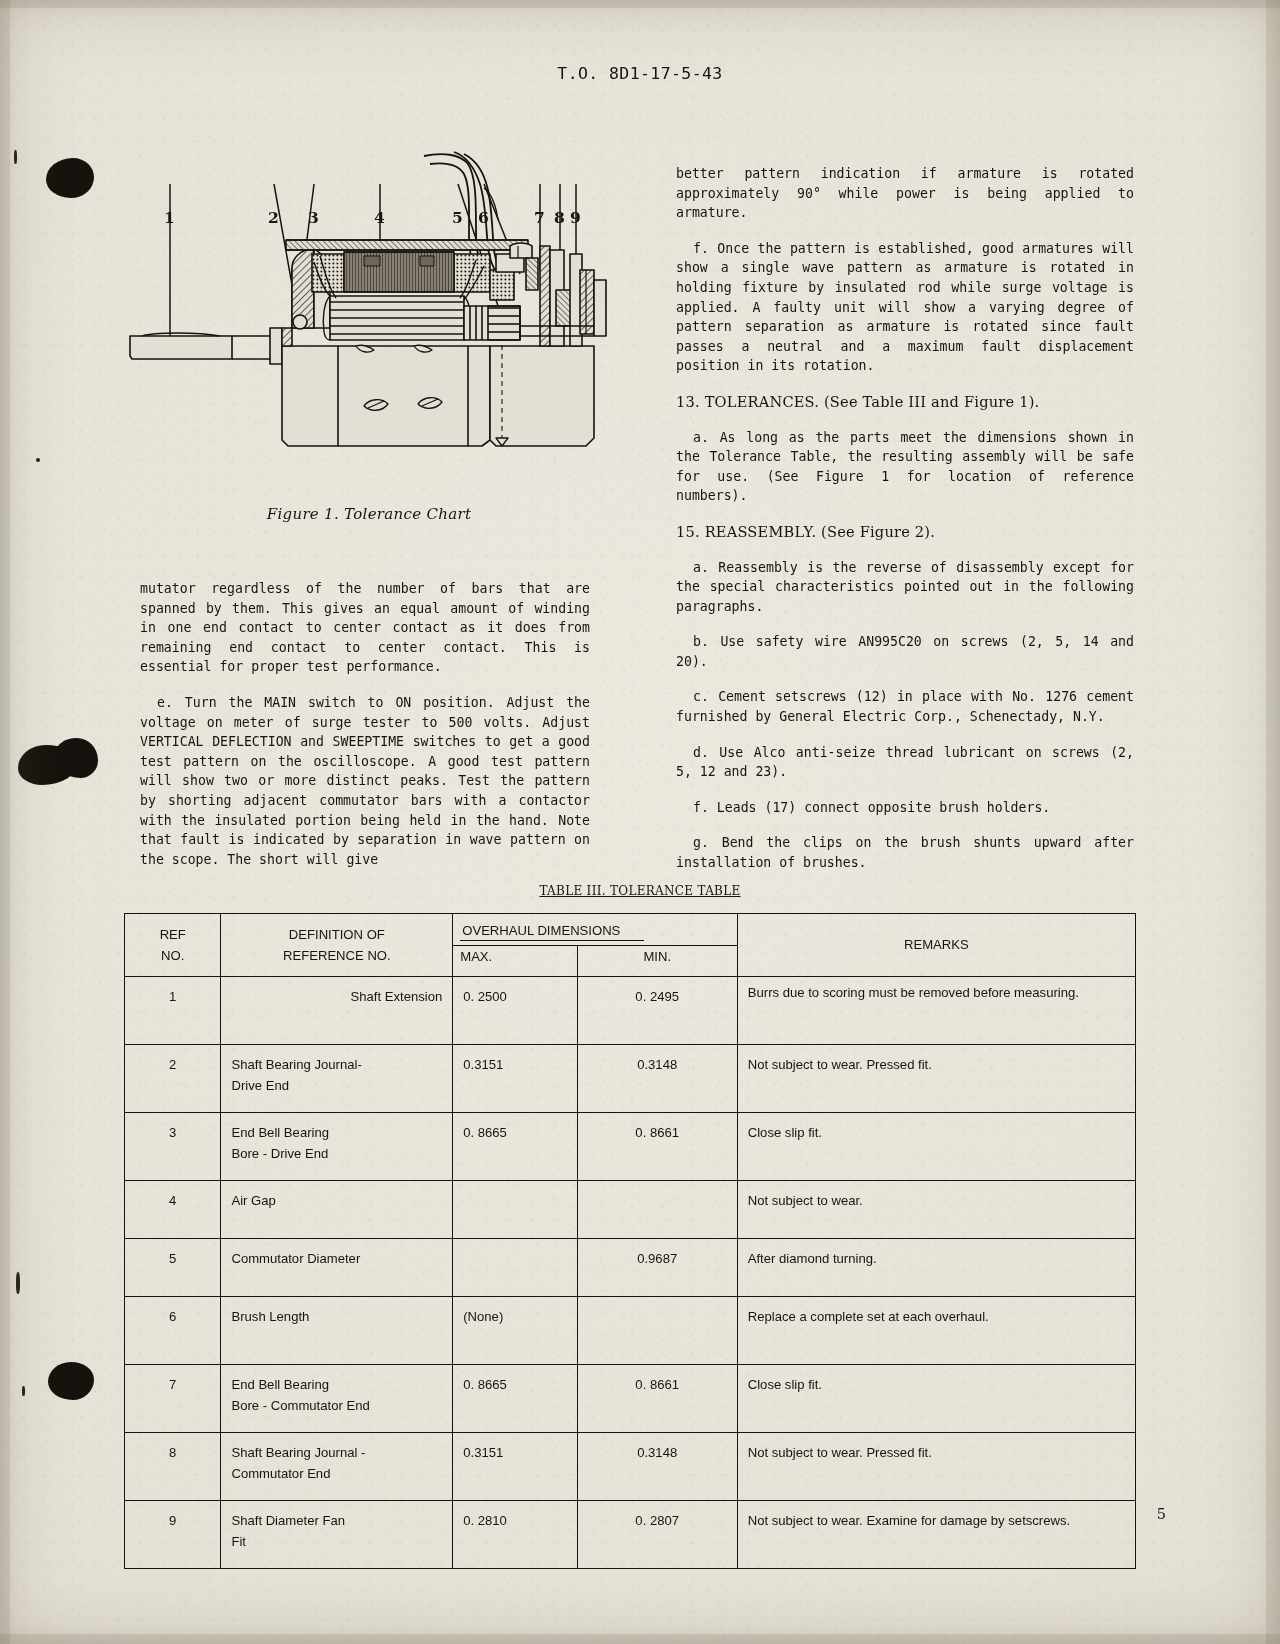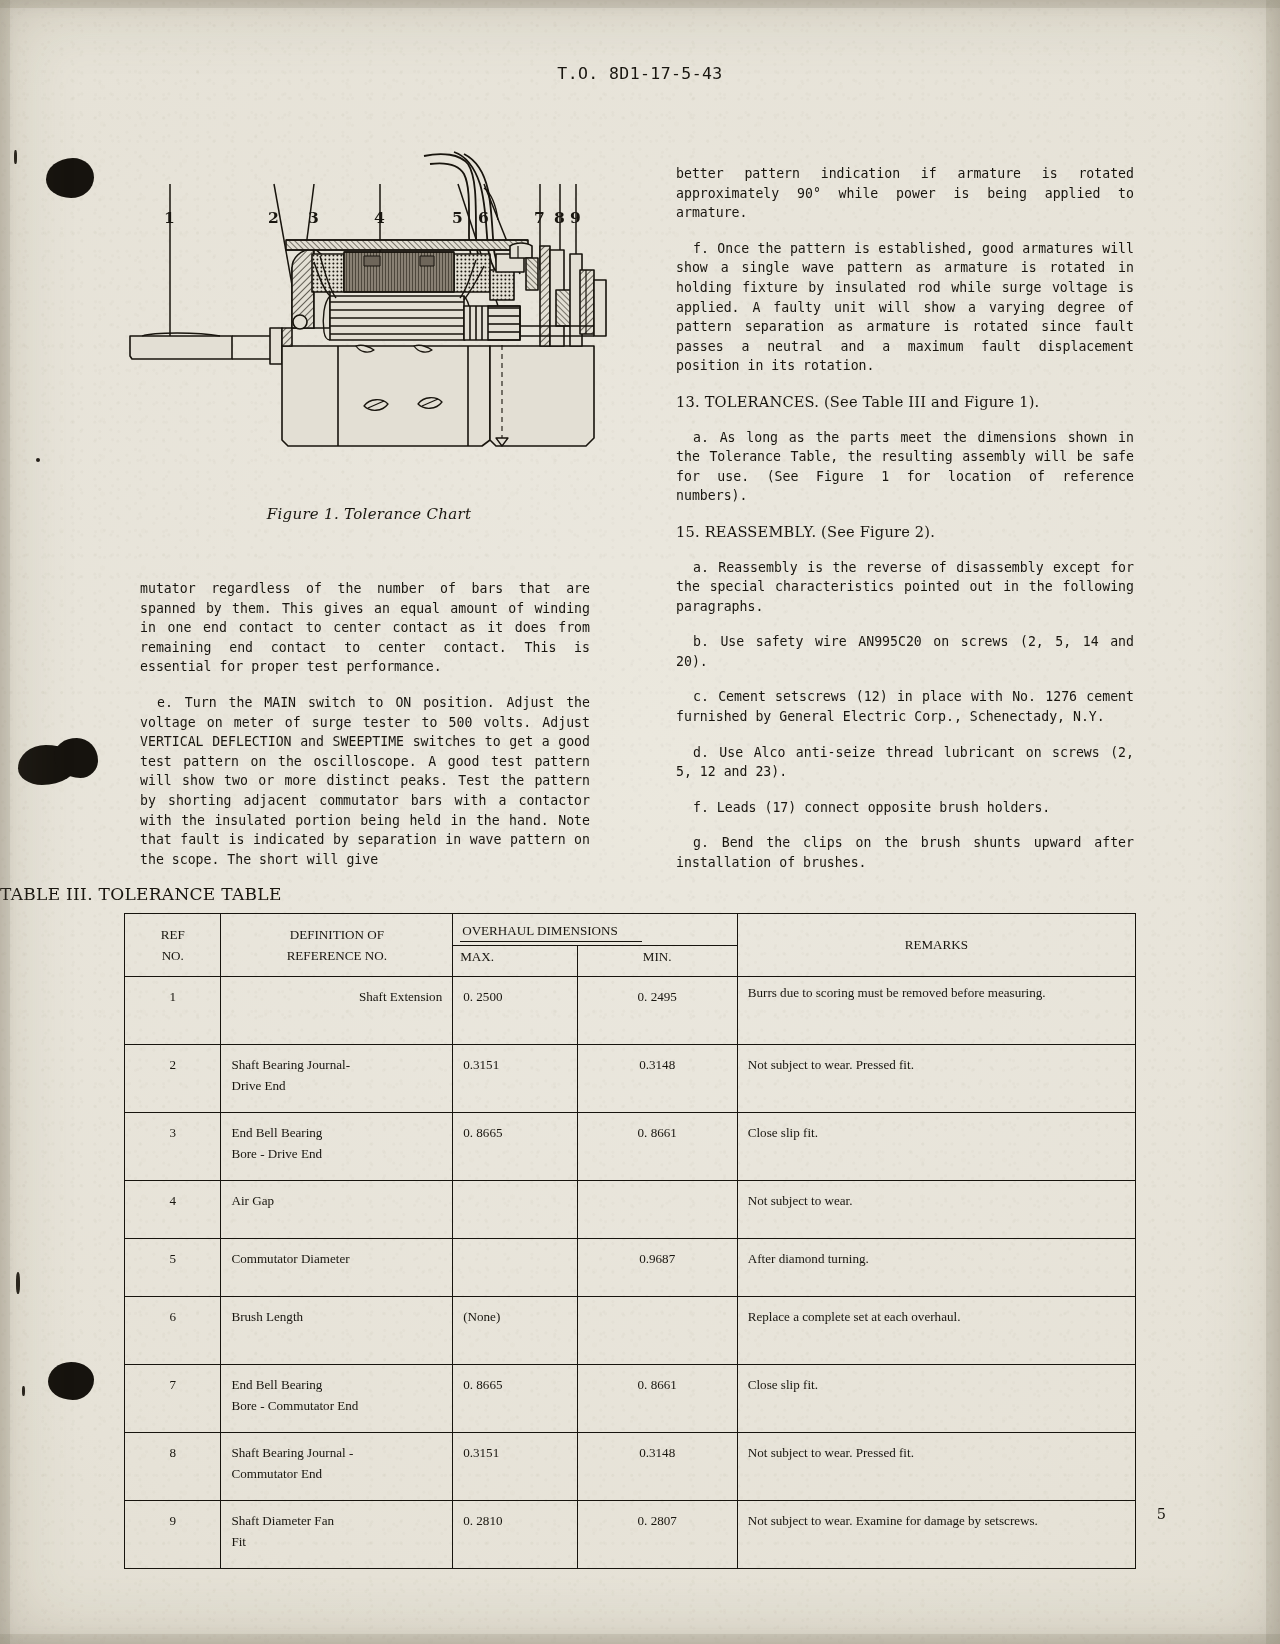--- a/index.html
+++ b/index.html
@@ -68,27 +68,27 @@
   #figCaption{
     position:absolute;left:124px;top:505px;width:490px;text-align:center;
     font-family:"DejaVu Serif",serif;font-size:15px;color:#16130e;letter-spacing:.3px;font-style:italic;
   }
   .callout{
     position:absolute;font-family:"DejaVu Serif",serif;
     font-size:15.5px;font-weight:bold;color:#17140f;
   }
   
   #tableTitle{
-    position:absolute;left:0;right:0;top:884px;text-align:left;
-    font-family:"DejaVu Serif",serif;font-size:17px;letter-spacing:.3px;color:#16130e;
+    position:absolute;left:0;right:0;top:884px;text-align:center;
+    font-family:"DejaVu Serif",serif;font-size:12px;letter-spacing:.3px;color:#16130e;text-decoration:underline;
   }
   #tolTable{
     position:absolute;left:124px;top:913px;width:1012px;
     border-collapse:collapse;
-    font-family:Liberation Serif, serif;
+    font-family:Liberation Sans, sans-serif;
     font-size:13.1px;color:#16130e;
   }
   #tolTable td,#tolTable th{
     border:1.6px solid #15120d;
     padding:0;vertical-align:top;font-weight:normal;
   }
   .c-ref{width:96px;text-align:center;}
   .c-def{width:232px;}
   .c-max{width:124px;}
   .c-min{width:160px;}

